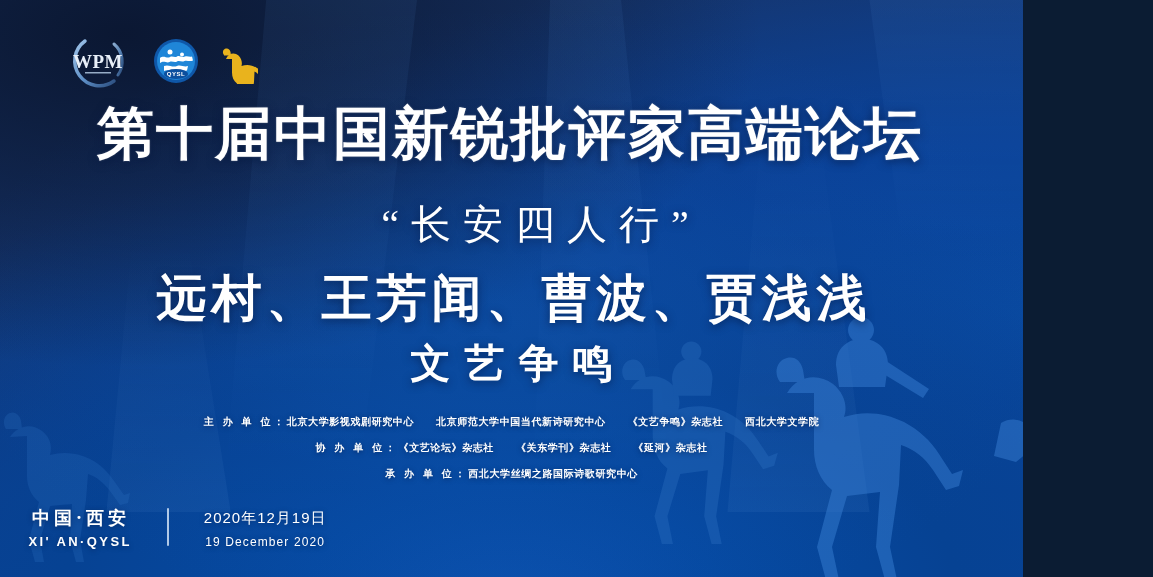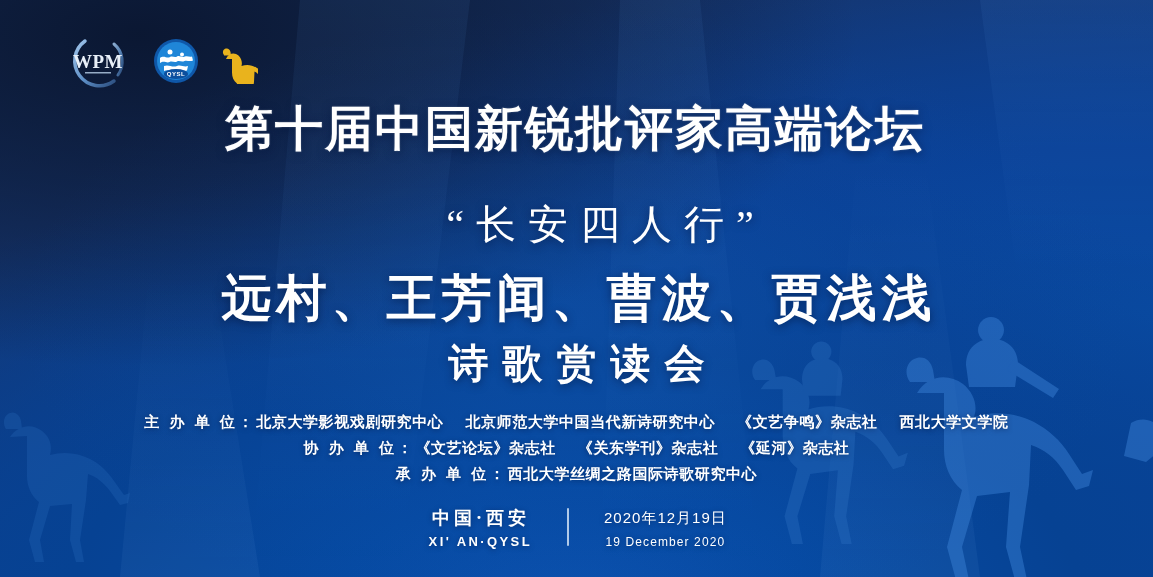--- a/index.html
+++ b/index.html
@@ -1,21 +1,21 @@
 <!DOCTYPE html>
 <html lang="zh"><head>
 <meta charset="utf-8">
 <title>Poster</title>
 <style>
   html,body{margin:0;padding:0;background:#0b1c33;}
   body{font-family:"Liberation Serif","DejaVu Serif",serif;}
 
   #poster{
     position:relative;
-    width:1153px;height:577px;
+    width:1023px;height:577px;
     overflow:hidden;
     background:
       radial-gradient(130% 120% at 12% 6%, rgba(10,22,48,0.95) 0%, rgba(10,22,48,0.55) 22%, rgba(10,22,48,0) 48%),
       radial-gradient(115% 115% at 50% 105%, #0b51ae 0%, #064aa2 18%, #064293 38%, rgba(6,60,135,0) 70%),
       radial-gradient(120% 100% at 100% 55%, #0a4ba3 0%, #0a4298 30%, rgba(10,60,140,0) 68%),
       linear-gradient(165deg,#18305c 0%,#16356d 26%,#103b84 52%,#0a4297 74%,#0a47a1 100%);
   }
 
   
   .glow{
@@ -37,21 +37,21 @@
   .logo-camel{width:40px;height:46px;}
 
   
   .content{position:absolute;left:0;right:0;top:0;}
 
   .main-title{
     position:absolute;left:0;right:3px;top:103px;
     text-align:center;
     font-family:"Liberation Serif","DejaVu Serif",serif;
     font-weight:700;
-    font-size:48px;
+    font-size:57px;
     letter-spacing:2px;
     line-height:1.08;
     color:#ffffff;
     text-shadow:0 2px 10px rgba(0,20,60,.65), 0 0 2px rgba(255,255,255,.35);
   }
 
   .sub-quote{
     position:absolute;left:0;right:0;top:197px;
     text-align:center;
     font-size:40px;
@@ -85,34 +85,34 @@
     text-shadow:0 2px 9px rgba(0,20,60,.6);
   }
 
   
   .orgs{
     position:absolute;left:0;right:0;top:409px;
     text-align:center;
     color:#ffffff;
   }
   .org-line{
-    font-size:15px;
+    font-size:10px;
     font-weight:700;
     line-height:26px;
     letter-spacing:.6px;
     white-space:nowrap;
     text-shadow:0 1px 5px rgba(0,20,60,.55);
   }
   .org-label{letter-spacing:3.2px;}
   .org-sep{display:inline-block;width:22px;}
 
   
   .footer{
     position:absolute;left:0;right:0;top:506px;
-    display:flex;justify-content:center;align-items:stretch;gap:9px;
+    display:flex;justify-content:flex-start;align-items:stretch;gap:9px;
     color:#ffffff;
   }
   .foot-col{text-align:center;padding:0 26px;}
   .foot-cn{
     font-size:18px;font-weight:600;letter-spacing:4px;text-indent:4px;
     line-height:24px;
     text-shadow:0 1px 5px rgba(0,20,60,.5);
   }
   .foot-en{
     font-family:"Liberation Sans","DejaVu Sans",sans-serif;
@@ -223,21 +223,21 @@
         <path d="M16 42c5-12 17-14 25-7 6 6 8 14 6 21 11-4 22-2 31 4 7 5 12 11 15 18l5 10-6 3-5-10c-3-6-8-11-14-14l-1 21-5 33 4 17h-7l-4-17 2-29-17 2-8 27 4 17h-7l-4-17 8-30c-7-5-10-13-10-22 0-10 0-18 0-27z"></path>
         <path d="M12 34c-4-5-2-12 4-13 4-1 8 2 9 7l1 7-14 0z"></path>
       </g>
     </svg>
   </div>
 
   <div class="content">
     <div class="main-title">第十届中国新锐批评家高端论坛</div>
     <div class="sub-quote">“长安四人行”</div>
     <div class="names">远村、王芳闻、曹波、贾浅浅</div>
-    <div class="event-type">诗歌赏读会</div>
+    <div class="event-type">文艺争鸣</div>
 
     <div class="orgs">
       <div class="org-line">
         <span class="org-label">主 办 单 位：</span><span>北京大学影视戏剧研究中心</span><span class="org-sep"></span><span>北京师范大学中国当代新诗研究中心</span><span class="org-sep"></span><span>《文艺争鸣》杂志社</span><span class="org-sep"></span><span>西北大学文学院</span>
       </div>
       <div class="org-line">
         <span class="org-label">协 办 单 位：</span><span>《文艺论坛》杂志社</span><span class="org-sep"></span><span>《关东学刊》杂志社</span><span class="org-sep"></span><span>《延河》杂志社</span>
       </div>
       <div class="org-line">
         <span class="org-label">承 办 单 位：</span><span>西北大学丝绸之路国际诗歌研究中心</span>

